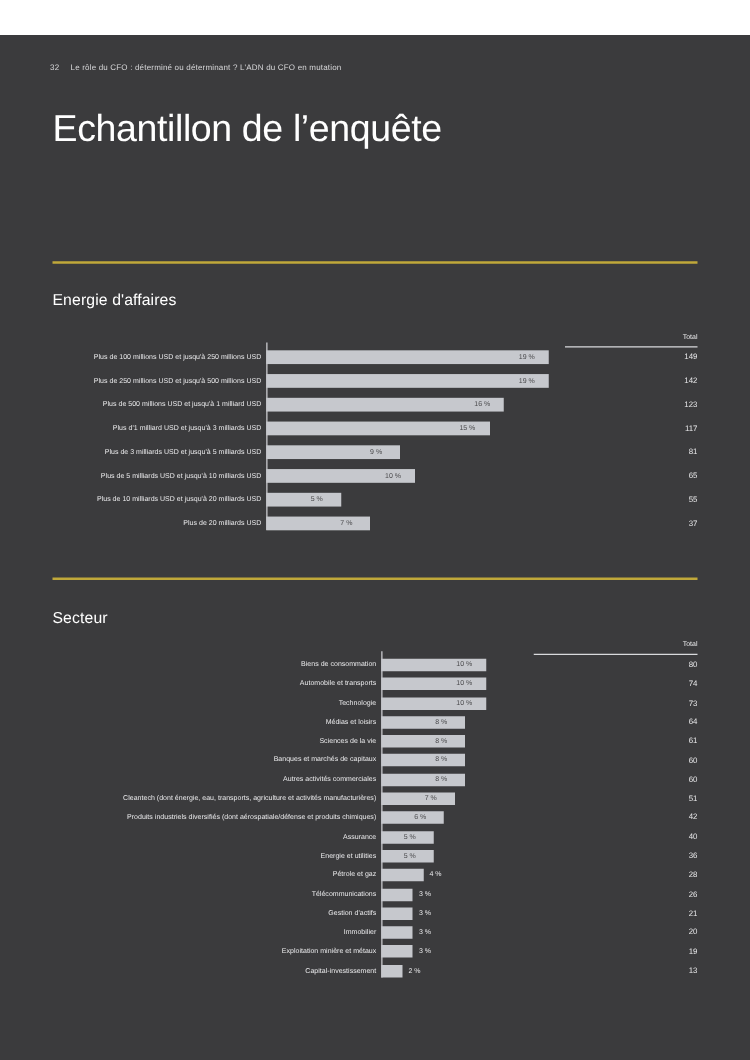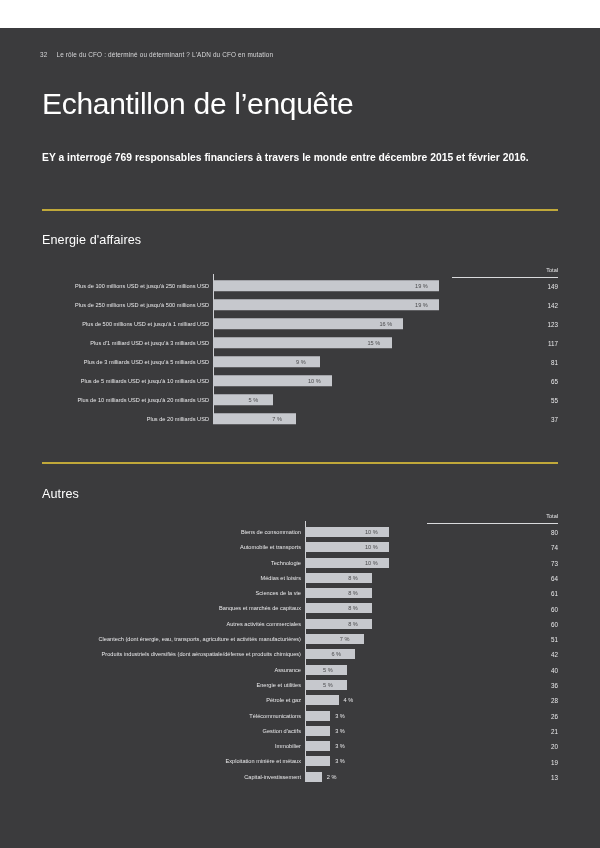--- a/index.html
+++ b/index.html
@@ -144,21 +144,20 @@
 <body>
 
 <div class="page">
 
   <div class="runhead">
     <span class="pagenum">32</span><span>Le rôle du CFO : déterminé ou déterminant ? L'ADN du CFO en mutation</span>
   </div>
 
   <div class="page-title">Echantillon de l’enquête</div>
 
-  <div class="subtitle">EY a interrogé 769 responsables financiers à travers le monde entre décembre 2015 et février 2016.</div>
 
   <div class="divider" style="top:181px;"></div>
   <div class="section-heading" style="top:205px;">Energie d'affaires</div>
   <div class="chart" id="chart-0" style="left: 213px; top: 243px; width: 387px;">
       <div class="axis-line" style="left: 0px; top: 2.75px; height: 150.5px;"></div>
       <div class="chart-row" style="position: absolute; left: 0px; top: 5px; height: 19px; width: 100%;">
         <div class="row-label">Plus de 100 millions USD et jusqu'à 250 millions USD</div>
         <div class="bar" style="width: 226.1px; height: 11.5px; background: rgb(198, 200, 205);"></div>
         <div class="bar-pct" style="left: 202.1px;">19 %</div>
       </div>
@@ -193,21 +192,21 @@
         <div class="bar-pct" style="left: 35.5px;">5 %</div>
       </div>
       <div class="chart-row" style="position: absolute; left: 0px; top: 138px; height: 19px; width: 100%;">
         <div class="row-label">Plus de 20 milliards USD</div>
         <div class="bar" style="width: 83.3px; height: 11.5px; background: rgb(198, 200, 205);"></div>
         <div class="bar-pct" style="left: 59.3px;">7 %</div>
       </div>
     </div>
 
   <div class="divider" style="top:434px;"></div>
-  <div class="section-heading" style="top:459px;">Autres</div>
+  <div class="section-heading" style="top:459px;">Secteur</div>
   <div class="chart" id="chart-1" style="left: 305px; top: 490px; width: 295px;">
       <div class="axis-line" style="left: 0px; top: 3px; height: 260.8px;"></div>
       <div class="chart-row" style="position: absolute; left: 0px; top: 6.35px; height: 15.3px; width: 100%;">
         <div class="row-label">Biens de consommation</div>
         <div class="bar" style="width: 84px; height: 10px; background: rgb(198, 200, 205);"></div>
         <div class="bar-pct" style="left: 60px;">10 %</div>
       </div>
       <div class="chart-row" style="position: absolute; left: 0px; top: 21.65px; height: 15.3px; width: 100%;">
         <div class="row-label">Automobile et transports</div>
         <div class="bar" style="width: 84px; height: 10px; background: rgb(198, 200, 205);"></div>

